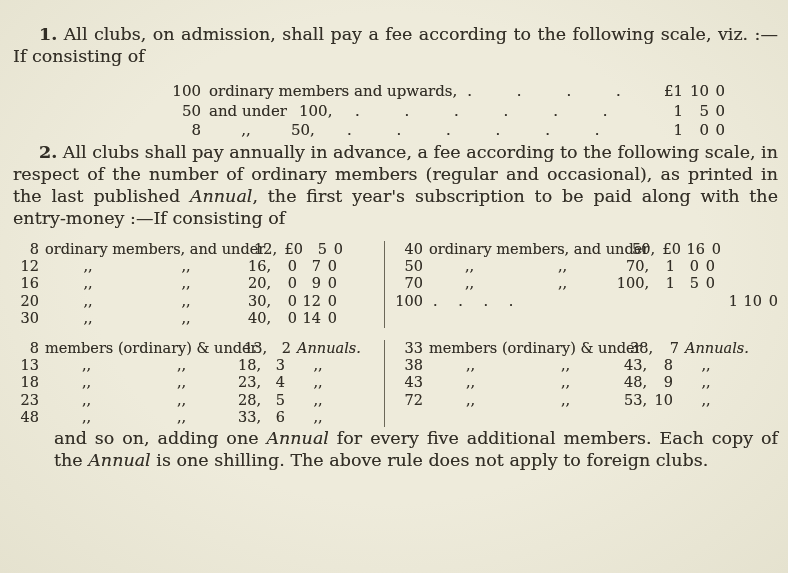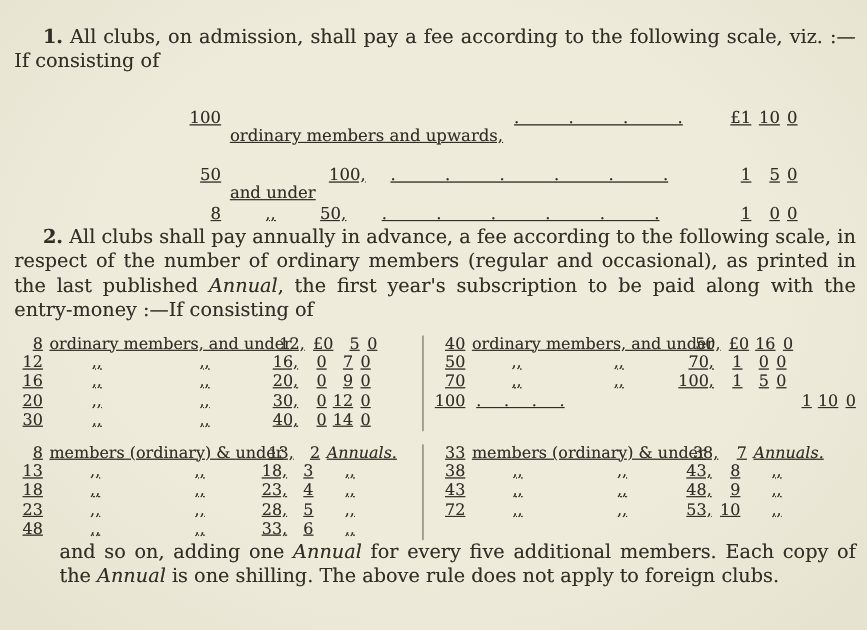--- a/index.html
+++ b/index.html
@@ -13,25 +13,25 @@
     font-family:"DejaVu Serif","Liberation Serif",serif;
     color:var(--ink,#322e26);
     background:radial-gradient(ellipse at 50% 45%, #eeebdb 55%, #e5e2cf 100%);
     text-shadow:0 0 .4px rgba(50,45,35,.45);
   }
   p.body{font-size:17.5px;line-height:22px;text-align:justify;margin:0;text-indent:26px;}
   p.noindent{text-indent:0;margin-left:41px;}
   .b{font-weight:bold;}
   .it{font-style:italic;}
 
-  .frow{display:flex;align-items:center;text-decoration:underline;}
+  .frow{display:flex;align-items:flex-end;}
   .c{flex:none;}
   .rt{text-align:right;}.ct{text-align:center;}.lt{text-align:left;}
   .nw{white-space:nowrap;overflow:visible;}
-  .pl8{padding-left:8px;margin-top:32px;}.pl6{padding-left:6px;}
+  .pl8{padding-left:8px;}.pl6{padding-left:6px;}
   .w16{width:16px;}.w24{width:24px;}.w26{width:26px;}.w28{width:28px;}
   .w30{width:30px;}.w32{width:32px;}.w34{width:34px;}.w36{width:36px;}
   .w40{width:40px;}.w46{width:46px;}.w66{width:66px;}.w90{width:90px;}
   .w93{width:93px;}.w95{width:95px;}.w98{width:98px;}
   .w186{width:186px;}.w190{width:190px;}.w196{width:196px;}
 
   .dots{flex:1 1 0;min-width:0;overflow:hidden;white-space:nowrap;padding:0 6px 0 10px;}
   .t1 .dots{word-spacing:40px;}
   .t2 .dots{word-spacing:16px;}
 

